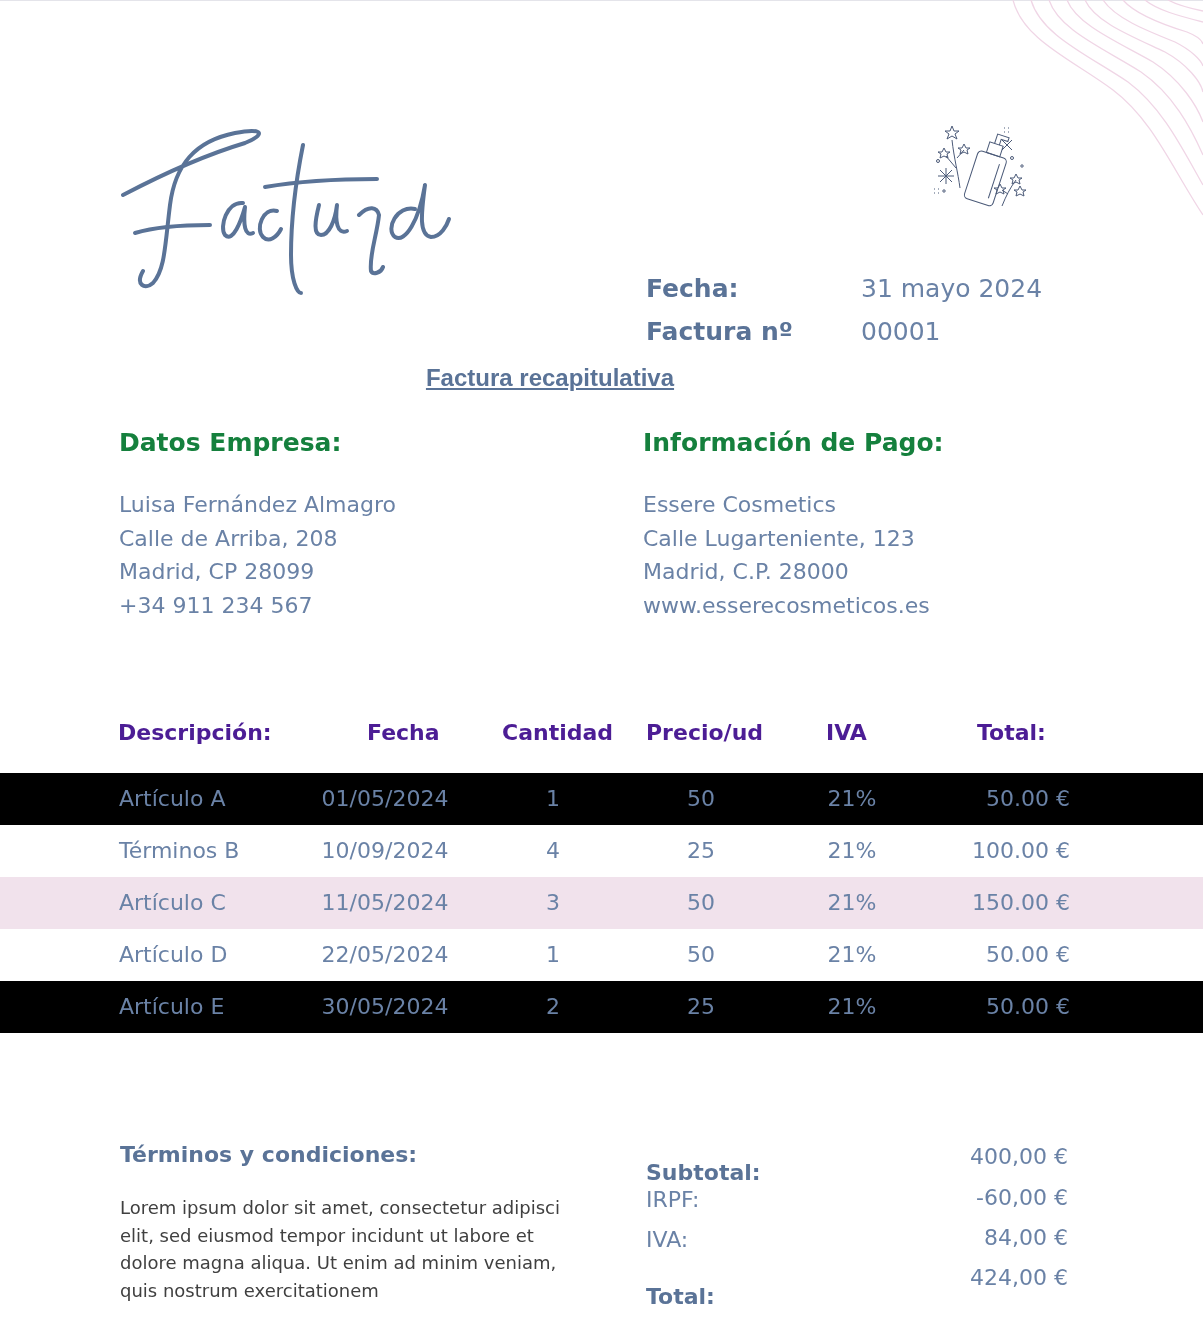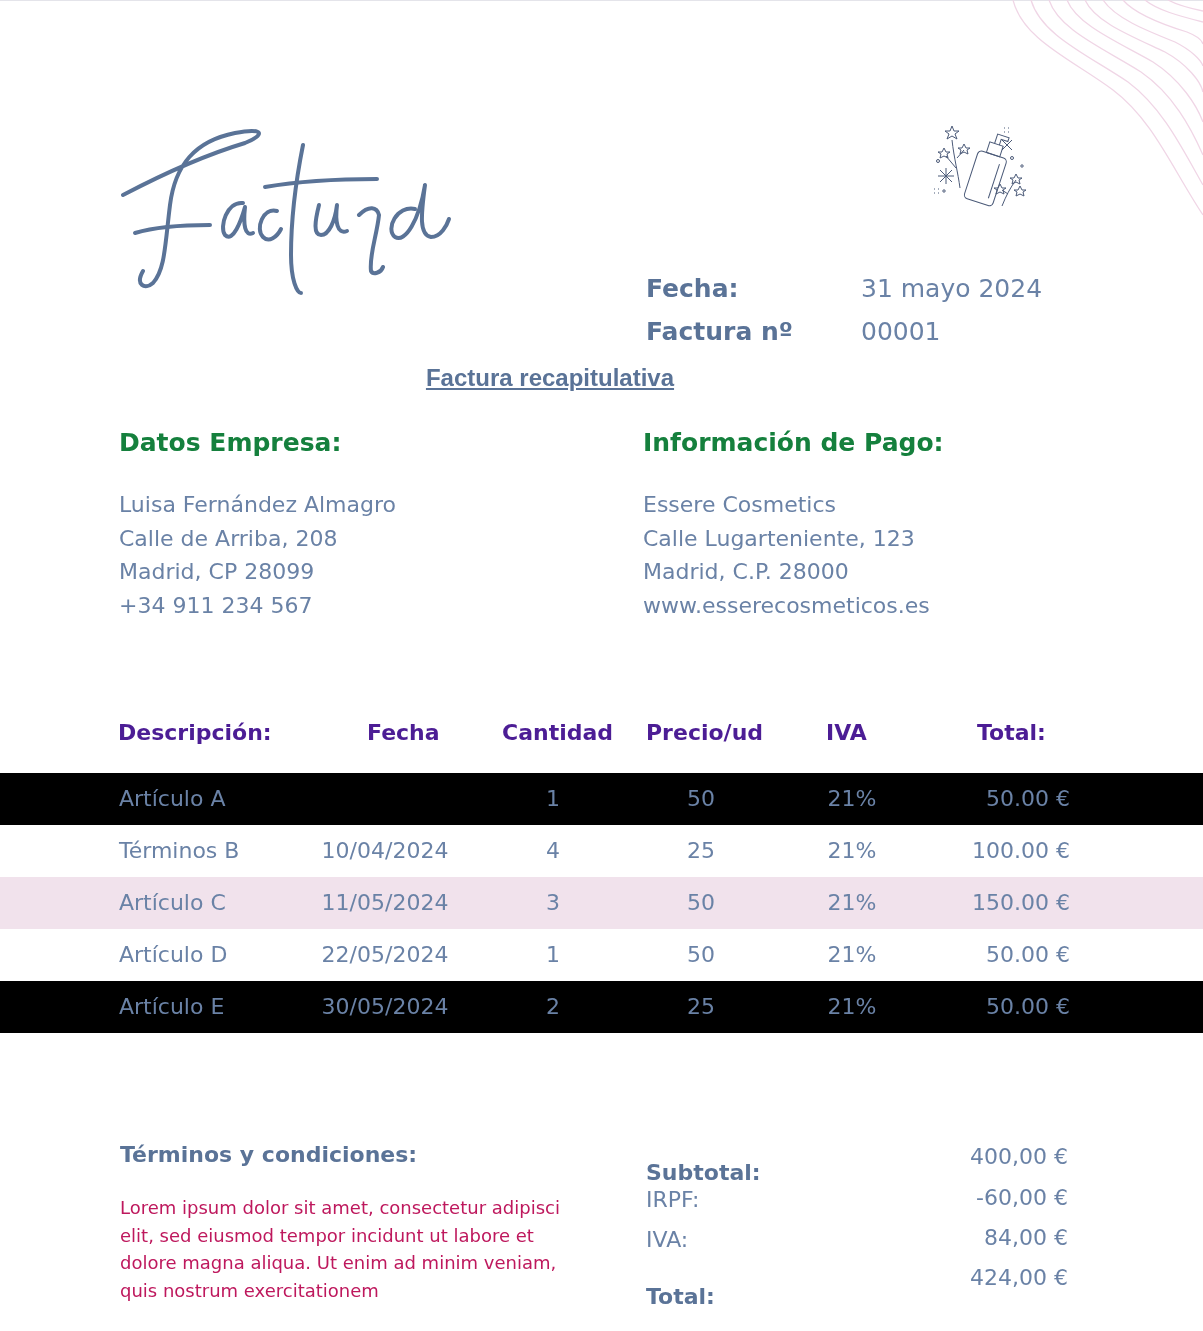--- a/index.html
+++ b/index.html
@@ -70,21 +70,21 @@
     .c-qty { left: 513px; width: 80px; text-align: center; }
     .c-price { left: 661px; width: 80px; text-align: center; }
     .c-iva { left: 812px; width: 80px; text-align: center; }
     .c-total { left: 930px; width: 140px; text-align: right; }
     .terms-title {
       position: absolute; left: 120px; top: 1142px;
       font-size: 22px; font-weight: bold; color: #5a7397;
     }
     .terms-body {
       position: absolute; left: 120px; top: 1194px; width: 470px;
-      font-size: 18px; line-height: 27.5px; color: #be185d;
+      font-size: 18px; line-height: 27.5px; color: #404040;
     }
     .sum-label {
       position: absolute; left: 646px; font-size: 22px; color: #6a82a6;
     }
     .sum-label.bold { font-weight: bold; color: #5a7397; margin-top: 16px; }
     .sum-value {
       position: absolute; left: 900px; width: 168px; text-align: right;
       font-size: 22px; color: #6a82a6;
     }
   </style>
@@ -185,28 +185,29 @@
   <div class="th" style="left:367px;">Fecha</div>
   <div class="th" style="left:502px;">Cantidad</div>
   <div class="th" style="left:646px;">Precio/ud</div>
   <div class="th" style="left:826px;">IVA</div>
   <div class="th" style="left:977px;">Total:</div>
 </div>
 
 <div class="rows">
   <div class="row blue">
     <div class="cell c-desc">Artículo A</div>
+    <div class="cell c-date">01/05/2024</div>
     <div class="cell c-qty">1</div>
     <div class="cell c-price">50</div>
     <div class="cell c-iva">21%</div>
     <div class="cell c-total">50.00 €</div>
   </div>
   <div class="row white">
     <div class="cell c-desc">Términos B</div>
-    <div class="cell c-date">10/04/2024</div>
+    <div class="cell c-date">10/09/2024</div>
     <div class="cell c-qty">4</div>
     <div class="cell c-price">25</div>
     <div class="cell c-iva">21%</div>
     <div class="cell c-total">100.00 €</div>
   </div>
   <div class="row pink">
     <div class="cell c-desc">Artículo C</div>
     <div class="cell c-date">11/05/2024</div>
     <div class="cell c-qty">3</div>
     <div class="cell c-price">50</div>

